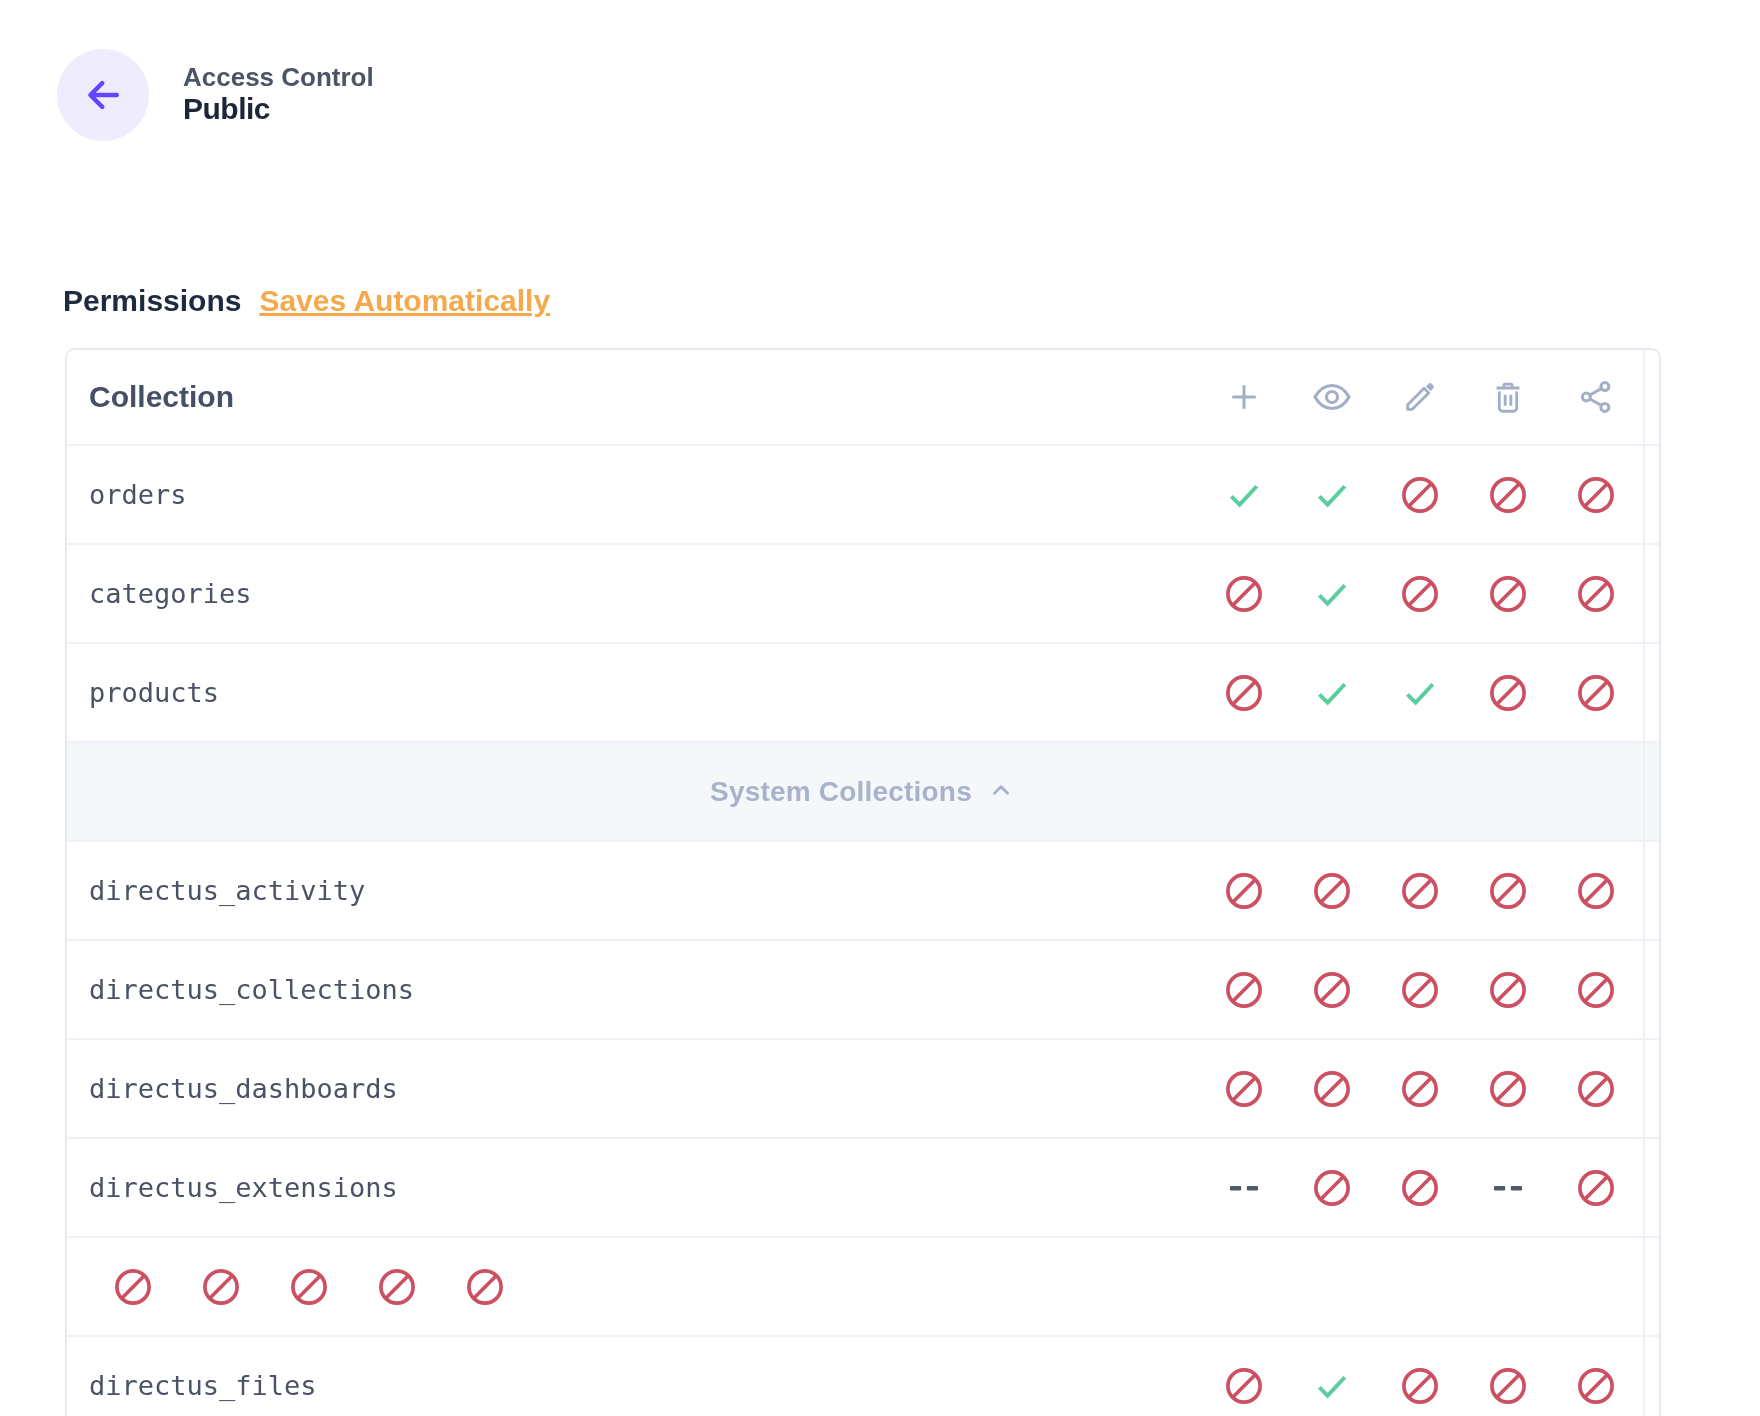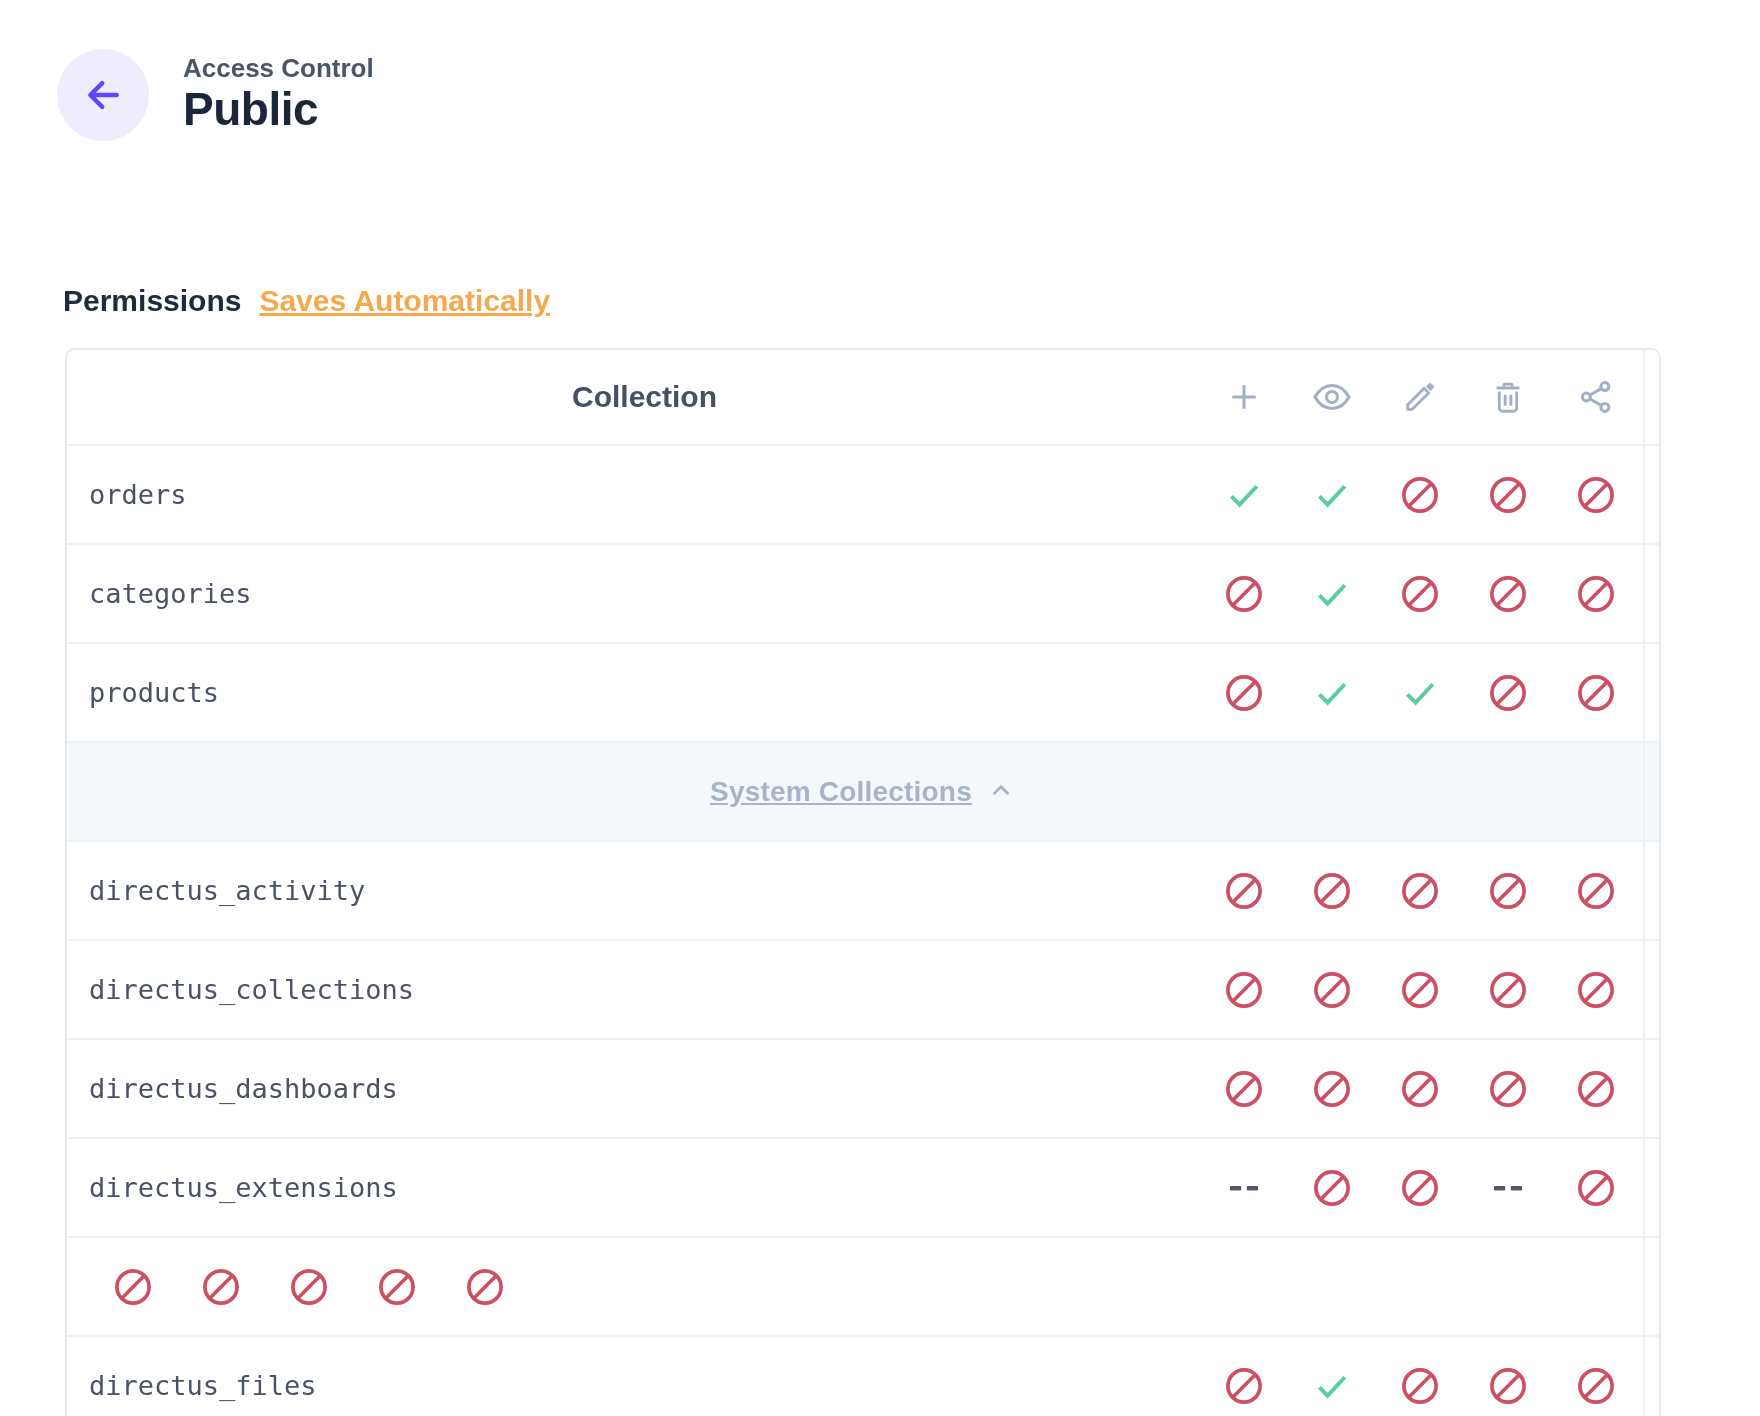--- a/index.html
+++ b/index.html
@@ -28,21 +28,21 @@
     background:var(--accent-bg);
     display:flex;align-items:center;justify-content:center;
     cursor:pointer;flex:0 0 auto;
   }
   .back-btn svg{display:block;}
   .title-block{margin-left:34px;}
   .breadcrumb{
     font-size:26px;font-weight:700;color:#4b5566;line-height:1.1;
   }
   .page-title{
-    font-size:46px;font-weight:800;color:#1c2638;line-height:1.15;
+    font-size:30px;font-weight:800;color:#1c2638;line-height:1.15;
     letter-spacing:-0.5px;
   }
 
   
   .perm-heading{
     margin:142px 0 0 63px;
     font-size:30px;font-weight:700;line-height:36px;
     display:flex;align-items:baseline;gap:18px;
   }
   .perm-heading .label{color:#1e2a3e;text-align:center;}
@@ -63,21 +63,21 @@
     content:"";position:absolute;top:0;bottom:0;right:14px;width:2px;
     background:var(--divider);
   }
   .trow{
     display:flex;align-items:center;
     height:97px;
     border-bottom:2px solid var(--divider);
     padding-left:22px;
     background:#fff;
   }
-  .trow.head{height:94px;border-bottom:2px solid var(--divider);text-align:center;}
+  .trow.head{height:94px;border-bottom:2px solid var(--divider);}
   .cname-head{
     flex:1;font-size:30px;font-weight:700;color:#454f66;
   }
   .cname{
     flex:1;
     font-family:"DejaVu Sans Mono", monospace;
     font-size:27px;color:var(--slate);
   }
   .cells{display:flex;flex:0 0 auto;margin-right:19px;}
   .cell{
@@ -87,21 +87,21 @@
   .trow.head .cell{height:94px;color:var(--muted);}
   .cell svg{display:block;}
   .perm-deny{color:var(--danger);cursor:pointer;}
   .perm-allow{color:var(--success);cursor:pointer;}
   .perm-none{color:#525a69;cursor:pointer;}
 
   
   .sys-divider{
     height:97px;background:#f5f8fb;border-bottom:2px solid var(--divider);
     display:flex;align-items:center;justify-content:center;gap:14px;
-    cursor:pointer;color:#a7b3c9;text-decoration:underline;
+    cursor:pointer;color:#a7b3c9;
   }
   .sys-divider .sys-label{
     font-size:28px;font-weight:600;letter-spacing:0.2px;
   }
 </style>
 </head>
 <body>
 
 <div class="page-header">
   <div class="back-btn">

